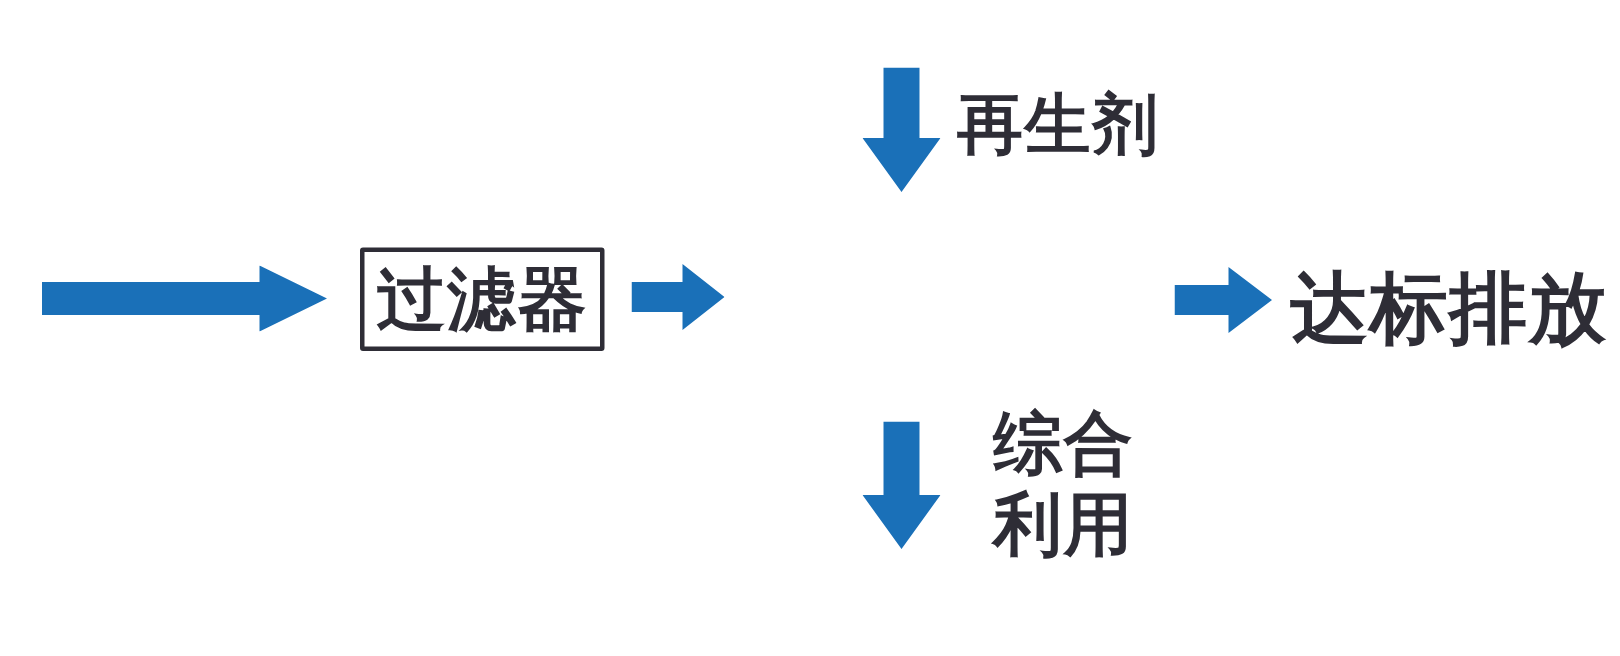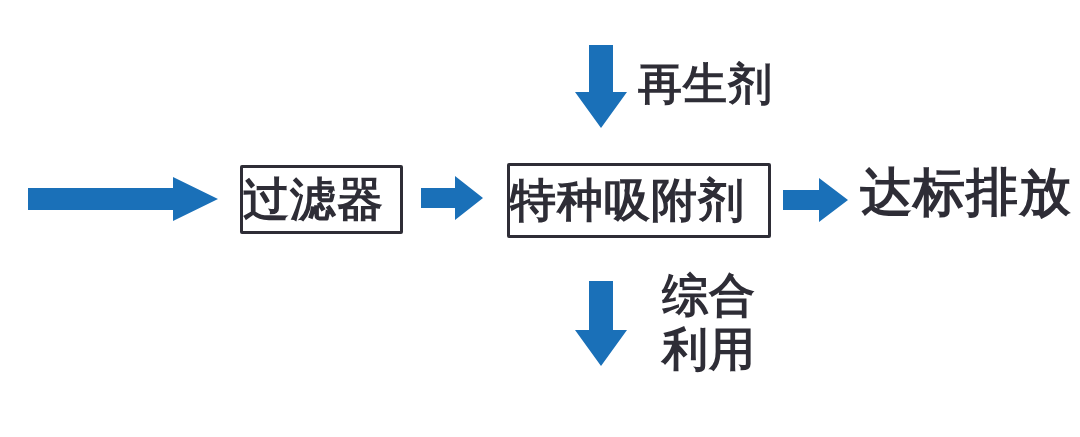--- a/index.html
+++ b/index.html
@@ -16,20 +16,21 @@
   .flow-label {
     color: #2e2d36;
     font-weight: 900;
     white-space: nowrap;
     line-height: 1.0;
     letter-spacing: 1px;
   }
   .flow-box {
     display: flex;
     align-items: center;
+    justify-content: center;
     border: 3px solid #2e2d36;
     border-radius: 2px;
     background: #ffffff;
     color: #2e2d36;
     font-weight: 900;
     white-space: nowrap;
     letter-spacing: 1px;
   }
   .arrow svg { display: block; width: 100%; height: 100%; }
 
@@ -39,21 +40,21 @@
   #arrow-1 { left: 28px; top: 177px; width: 190px; height: 44px; }
   
   #box-filter { left: 240px; top: 165px; width: 163px; height: 69px; font-size: 46px; }
   
   #arrow-2 { left: 421px; top: 176px; width: 62px; height: 44px; }
   
   #box-adsorbent { left: 507px; top: 163px; width: 264px; height: 75px; font-size: 46px; }
   
   #arrow-3 { left: 783px; top: 178px; width: 65px; height: 44px; }
   
-  #label-discharge { left: 860px; top: 166px; font-size: 52px; }
+  #label-discharge { left: 860px; top: 180px; font-size: 52px; }
   
   #arrow-down-top { left: 575px; top: 45px; width: 52px; height: 83px; }
   #label-regenerant { left: 638px; top: 62px; font-size: 44px; }
   
   #arrow-down-bottom { left: 575px; top: 281px; width: 52px; height: 85px; }
   #label-reuse { left: 632px; top: 268px; font-size: 46px; line-height: 54px; margin-left: 30px; }
 </style>
 </head>
 <body>
 
@@ -69,23 +70,20 @@
   <div class="abs flow-box" id="box-filter">
     <span>过滤器</span>
   </div>
 
   <div class="abs arrow" id="arrow-2">
     <svg viewBox="0 0 62 44" preserveAspectRatio="none" aria-hidden="true">
       <polygon points="0,12 34,12 34,0 62,22 34,44 34,32 0,32" fill="#1a70b8"></polygon>
     </svg>
   </div>
 
-  <div class="abs flow-box" id="box-adsorbent">
-    <span>特种吸附剂</span>
-  </div>
 
   <div class="abs arrow" id="arrow-3">
     <svg viewBox="0 0 65 44" preserveAspectRatio="none" aria-hidden="true">
       <polygon points="0,12 36,12 36,0 65,22 36,44 36,32 0,32" fill="#1a70b8"></polygon>
     </svg>
   </div>
 
   <div class="abs flow-label" id="label-discharge">达标排放</div>
 
   <div class="abs arrow" id="arrow-down-top">

